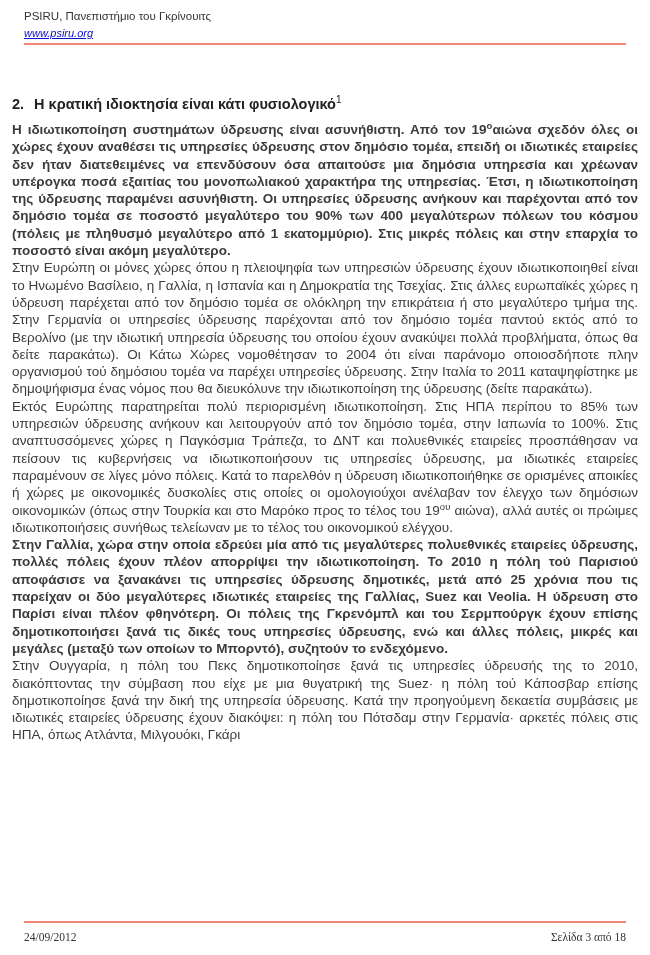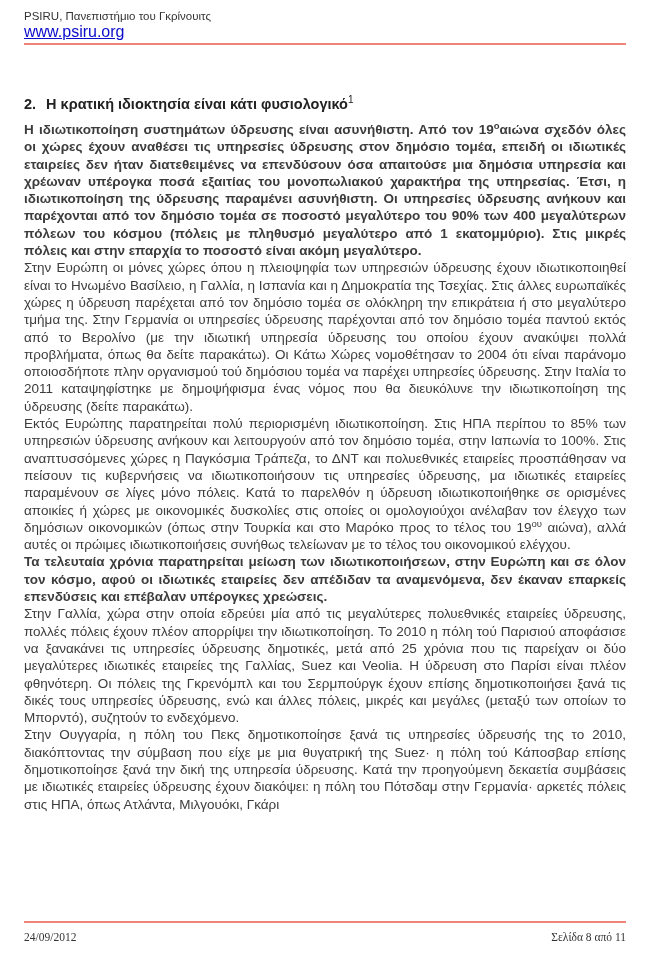--- a/index.html
+++ b/index.html
@@ -21,32 +21,33 @@
   }
   
   .hdr{padding:9px 24px 12px 24px;}
   .hdr-org{
     font-size:11.5px;
     line-height:14px;
     color:#333333;
   }
   .hdr-url{
     display:inline-block;
-    font-size:16px;
+    font-size:11px;
     line-height:14px;
     color:var(--link);
     text-decoration:underline;
+    font-style:italic;
   }
   .rule{
     height:2px;
     background:var(--rule);
     margin-top:2px;
   }
   
-  .doc{padding:0 24px;}
+  .doc{padding:0 12px;}
   h2.sec-h{
     font-size:14.5px;
     line-height:19px;
     font-weight:700;
     color:var(--heading-text);
     margin-top:38px;
     margin-bottom:7px;
   }
   h2.sec-h .h-num{margin-right:10px;}
   h2.sec-h sup.h-foot{
@@ -96,28 +97,27 @@
   <main class="doc">
 
     <section>
       <h2 class="sec-h"><span class="h-num">2.</span><span class="h-title">Η κρατική ιδιοκτησία είναι κάτι φυσιολογικό</span><sup class="h-foot">1</sup></h2>
       <p class="para"><span>Η ιδιωτικοποίηση συστημάτων ύδρευσης είναι ασυνήθιστη. Από τον 19</span><sup>ο</sup><span>αιώνα σχεδόν όλες οι χώρες έχουν αναθέσει τις υπηρεσίες ύδρευσης στον δημόσιο τομέα, επειδή οι ιδιωτικές εταιρείες δεν ήταν διατεθειμένες να επενδύσουν όσα απαιτούσε μια δημόσια υπηρεσία και χρέωναν υπέρογκα ποσά εξαιτίας του μονοπωλιακού χαρακτήρα της υπηρεσίας. Έτσι, η ιδιωτικοποίηση της ύδρευσης παραμένει ασυνήθιστη. Οι υπηρεσίες ύδρευσης ανήκουν και παρέχονται από τον δημόσιο τομέα σε ποσοστό μεγαλύτερο του 90% των 400 μεγαλύτερων πόλεων του κόσμου (πόλεις με πληθυσμό μεγαλύτερο από 1 εκατομμύριο). Στις μικρές πόλεις και στην επαρχία το ποσοστό είναι ακόμη μεγαλύτερο.</span></p>
       <p class="para"><span>Στην Ευρώπη οι μόνες χώρες όπου η πλειοψηφία των υπηρεσιών ύδρευσης έχουν ιδιωτικοποιηθεί είναι το Ηνωμένο Βασίλειο, η Γαλλία, η Ισπανία και η Δημοκρατία της Τσεχίας. Στις άλλες ευρωπαϊκές χώρες η ύδρευση παρέχεται από τον δημόσιο τομέα σε ολόκληρη την επικράτεια ή στο μεγαλύτερο τμήμα της. Στην Γερμανία οι υπηρεσίες ύδρευσης παρέχονται από τον δημόσιο τομέα παντού εκτός από το Βερολίνο (με την ιδιωτική υπηρεσία ύδρευσης του οποίου έχουν ανακύψει πολλά προβλήματα, όπως θα δείτε παρακάτω). Οι Κάτω Χώρες νομοθέτησαν το 2004 ότι είναι παράνομο οποιοσδήποτε πλην οργανισμού τού δημόσιου τομέα να παρέχει υπηρεσίες ύδρευσης.  Στην Ιταλία το 2011 καταψηφίστηκε με δημοψήφισμα ένας νόμος που θα διευκόλυνε την ιδιωτικοποίηση της ύδρευσης (δείτε παρακάτω).</span></p>
       <p class="para"><span>Εκτός Ευρώπης παρατηρείται πολύ περιορισμένη ιδιωτικοποίηση. Στις ΗΠΑ περίπου το 85% των υπηρεσιών ύδρευσης ανήκουν και λειτουργούν από τον δημόσιο τομέα, στην Ιαπωνία το 100%. Στις αναπτυσσόμενες χώρες η Παγκόσμια Τράπεζα, το ΔΝΤ και πολυεθνικές εταιρείες προσπάθησαν να πείσουν τις κυβερνήσεις να ιδιωτικοποιήσουν τις υπηρεσίες ύδρευσης, μα ιδιωτικές εταιρείες παραμένουν σε λίγες μόνο πόλεις. Κατά το παρελθόν η ύδρευση ιδιωτικοποιήθηκε σε ορισμένες αποικίες ή χώρες με οικονομικές δυσκολίες στις οποίες οι ομολογιούχοι ανέλαβαν τον έλεγχο των δημόσιων οικονομικών (όπως στην Τουρκία και στο Μαρόκο προς το τέλος του 19</span><sup>ου</sup><span> αιώνα), αλλά αυτές οι πρώιμες ιδιωτικοποιήσεις συνήθως τελείωναν με το τέλος του οικονομικού ελέγχου.</span></p>
     </section>
 
     <section>
-      <p class="para"><span>Τα τελευταία χρόνια παρατηρείται μείωση των ιδιωτικοποιήσεων, στην Ευρώπη και σε όλον τον κόσμο, αφού οι ιδιωτικές εταιρείες δεν απέδιδαν τα αναμενόμενα, δεν έκαναν επαρκείς επενδύσεις και επέβαλαν υπέρογκες χρεώσεις.</span></p>
       <p class="para"><span>Στην Γαλλία, χώρα στην οποία εδρεύει μία από τις μεγαλύτερες πολυεθνικές εταιρείες ύδρευσης, πολλές πόλεις έχουν πλέον απορρίψει την ιδιωτικοποίηση. Το 2010 η πόλη τού Παρισιού αποφάσισε να ξανακάνει τις υπηρεσίες ύδρευσης δημοτικές, μετά από 25 χρόνια που τις παρείχαν οι δύο μεγαλύτερες ιδιωτικές εταιρείες της Γαλλίας, Suez και Veolia. Η ύδρευση στο Παρίσι είναι πλέον φθηνότερη. Οι πόλεις της Γκρενόμπλ και του Σερμπούργκ έχουν επίσης δημοτικοποιήσει ξανά τις δικές τους υπηρεσίες ύδρευσης, ενώ και άλλες πόλεις, μικρές και μεγάλες (μεταξύ των οποίων το Μπορντό), συζητούν το ενδεχόμενο.</span></p>
       <p class="para"><span>Στην Ουγγαρία, η πόλη του Πεκς δημοτικοποίησε ξανά τις υπηρεσίες ύδρευσής της το 2010, διακόπτοντας την σύμβαση που είχε με μια θυγατρική της Suez· η πόλη τού Κάποσβαρ επίσης δημοτικοποίησε ξανά την δική της υπηρεσία ύδρευσης. Κατά την προηγούμενη δεκαετία συμβάσεις με ιδιωτικές εταιρείες ύδρευσης έχουν διακόψει: η πόλη του Πότσδαμ στην Γερμανία· αρκετές πόλεις στις ΗΠΑ, όπως Ατλάντα, Μιλγουόκι, Γκάρι</span></p>
     </section>
 
   </main>
 
   <footer class="ftr">
     <div class="rule"></div>
     <div class="ftr-row">
       <span>24/09/2012</span>
-      <span>Σελίδα 8 από 11</span>
+      <span>Σελίδα 3 από 18</span>
     </div>
   </footer>
 
 </div>
 
 </body></html>

